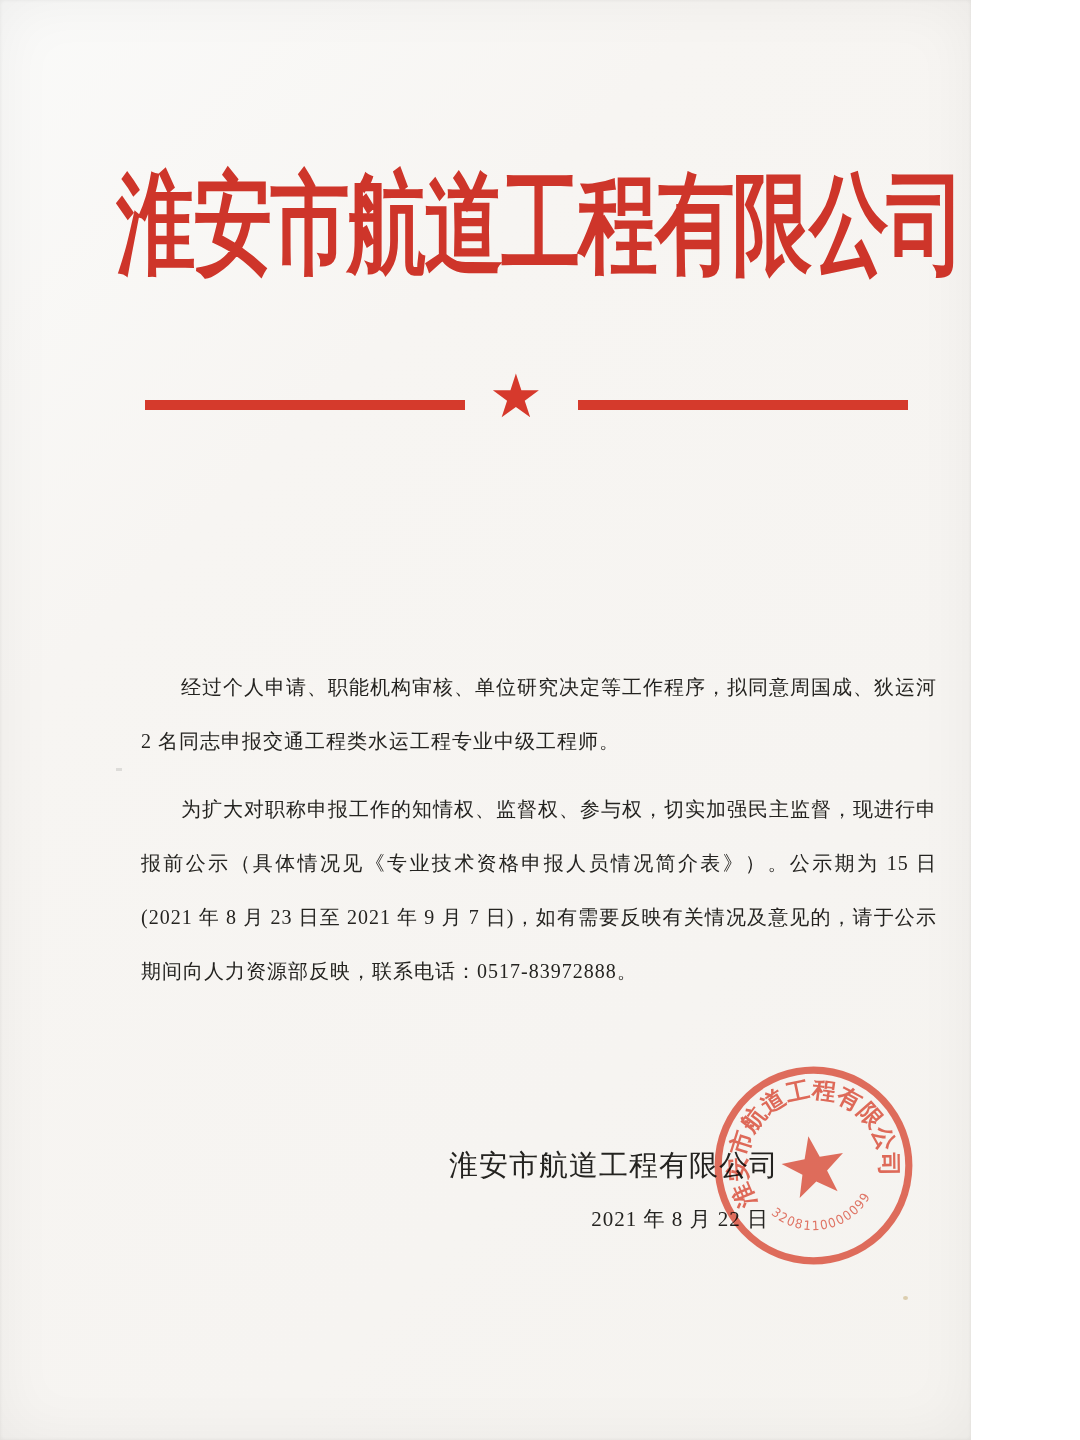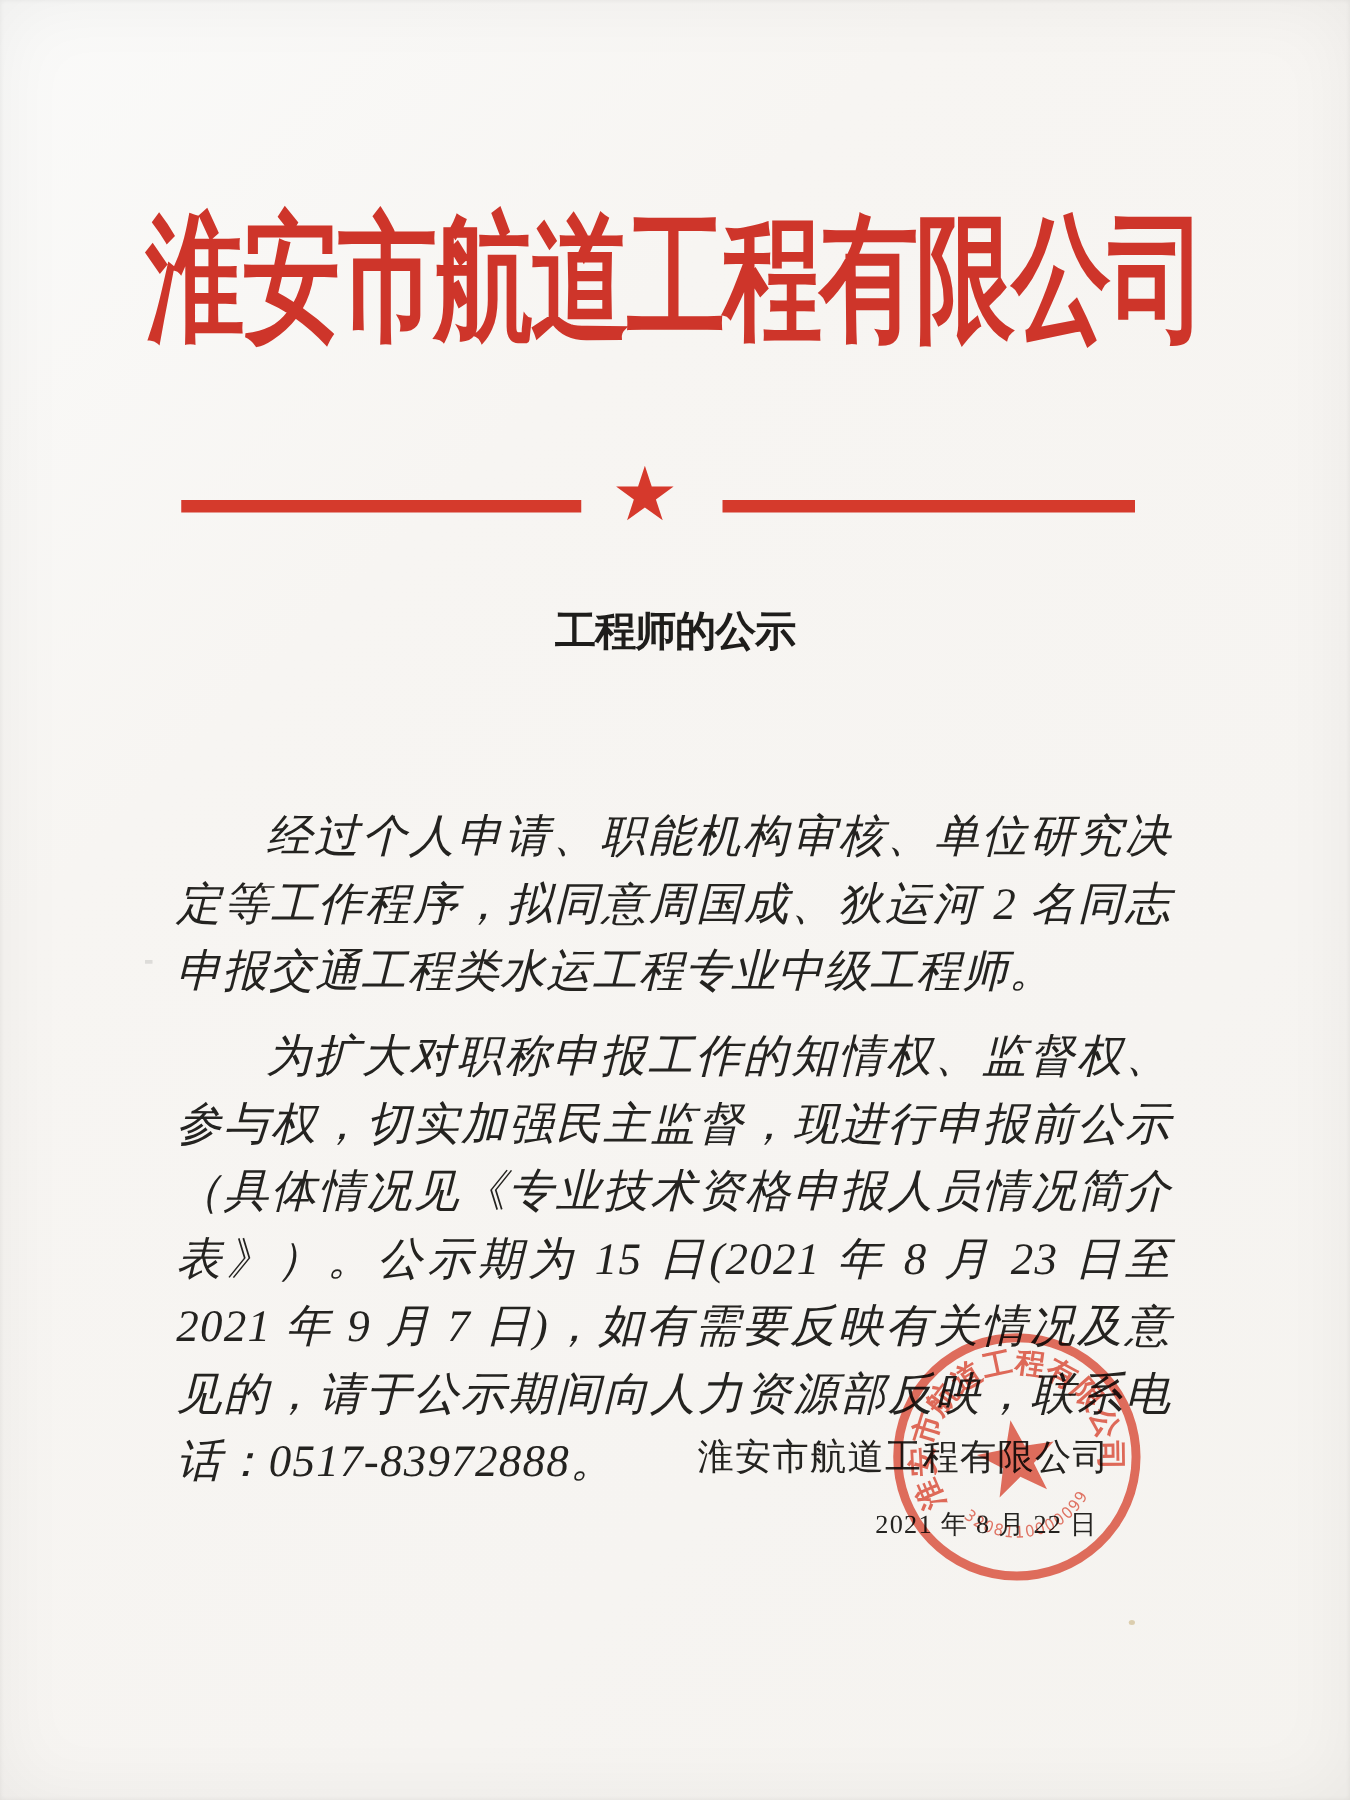--- a/index.html
+++ b/index.html
@@ -1,17 +1,17 @@
 <!DOCTYPE html>
 <html><head>
 <meta charset="utf-8">
 <style>
   html,body{margin:0;padding:0;background:#ffffff;}
   .page{
-    position:relative;width:1080px;height:1440px;overflow:hidden;
+    position:relative;width:971px;height:1440px;overflow:hidden;
     background:linear-gradient(135deg,#fafaf9 0%,#f7f5f2 30%,#f6f4f1 70%,#f5f3ef 100%);
     box-shadow:inset 0 0 60px rgba(0,0,0,0.05), inset 0 0 4px rgba(0,0,0,0.06);
     font-family:"Liberation Serif","DejaVu Serif",serif;
     color:#2a2926;
   }
   .letterhead{
     position:absolute;top:170px;left:0;width:1080px;height:112px;
     line-height:112px;text-align:center;
     font-size:79px;font-weight:700;letter-spacing:-2px;
     color:#ce352a;
@@ -27,23 +27,23 @@
     font-size:60px;line-height:1;color:#d6392c;
     font-family:"DejaVu Sans","Liberation Sans",sans-serif;
   }
   .doc-title{
     position:absolute;top:476px;left:90px;width:900px;
     text-align:center;font-weight:700;
     font-family:"Liberation Sans","DejaVu Sans",sans-serif;
     font-size:33px;letter-spacing:-1px;line-height:57px;color:#1e1d1b;
   }
   .body-text{
-    position:absolute;top:642px;left:141px;width:796px;
-    font-size:36px;letter-spacing:1px;line-height:54px;
-    text-align:justify;color:#242320;font-style:italic;
+    position:absolute;top:660px;left:141px;width:796px;
+    font-size:20px;letter-spacing:1px;line-height:54px;
+    text-align:justify;color:#242320;
   }
   .body-text p{margin:0;text-indent:2em;}
   .body-text p + p{margin-top:14px;}
   .signoff-company{
     position:absolute;top:1146px;right:192px;
     font-size:29px;letter-spacing:1px;color:#242320;white-space:nowrap;
   }
   .signoff-date{
     position:absolute;top:1205px;right:202px;
     font-size:21px;letter-spacing:1px;color:#242320;white-space:nowrap;
@@ -60,21 +60,20 @@
 
 <div class="page">
 
   <div class="letterhead">淮安市航道工程有限公司</div>
 
   <div class="divider-line left"></div>
   <div class="divider-star">★</div>
   <div class="divider-line right"></div>
 
   <div class="doc-title">
-    <div>工程师的公示</div>
   </div>
 
   <div class="body-text">
     <p>经过个人申请、职能机构审核、单位研究决定等工作程序，拟同意周国成、狄运河 2 名同志申报交通工程类水运工程专业中级工程师。</p>
     <p>为扩大对职称申报工作的知情权、监督权、参与权，切实加强民主监督，现进行申报前公示（具体情况见《专业技术资格申报人员情况简介表》）。公示期为 15 日(2021 年 8 月 23 日至 2021 年 9 月 7 日)，如有需要反映有关情况及意见的，请于公示期间向人力资源部反映，联系电话：0517-83972888。</p>
   </div>
 
   <div class="signoff-company">淮安市航道工程有限公司</div>
 
   <div class="signoff-date">2021 年 8 月 22 日</div>

